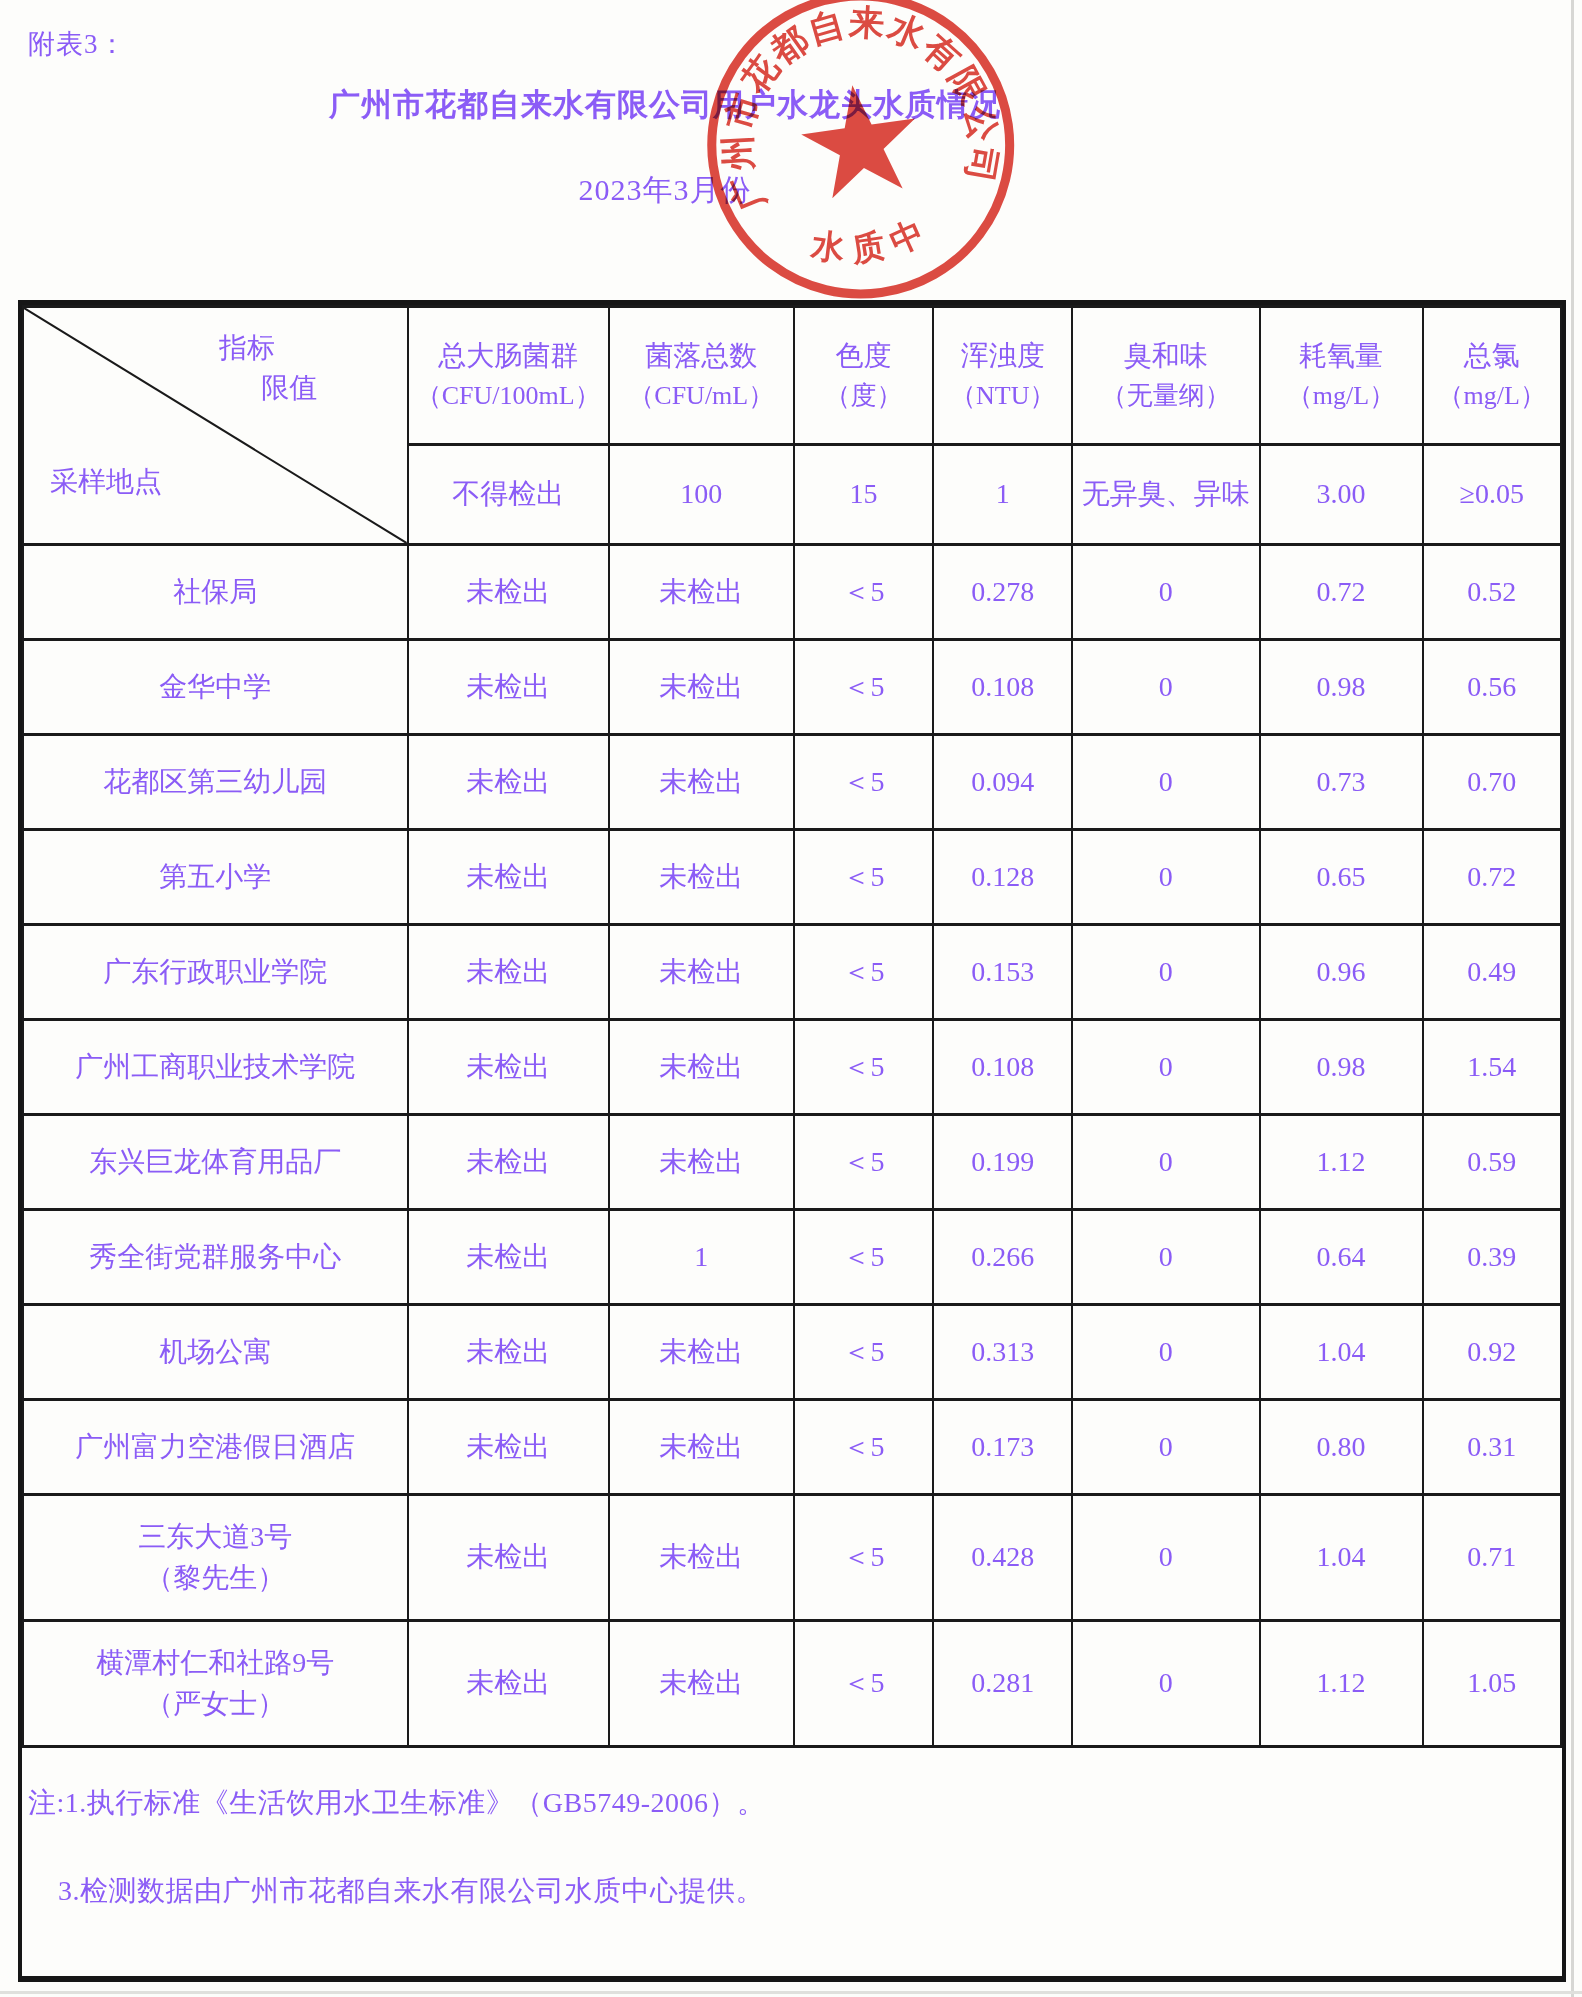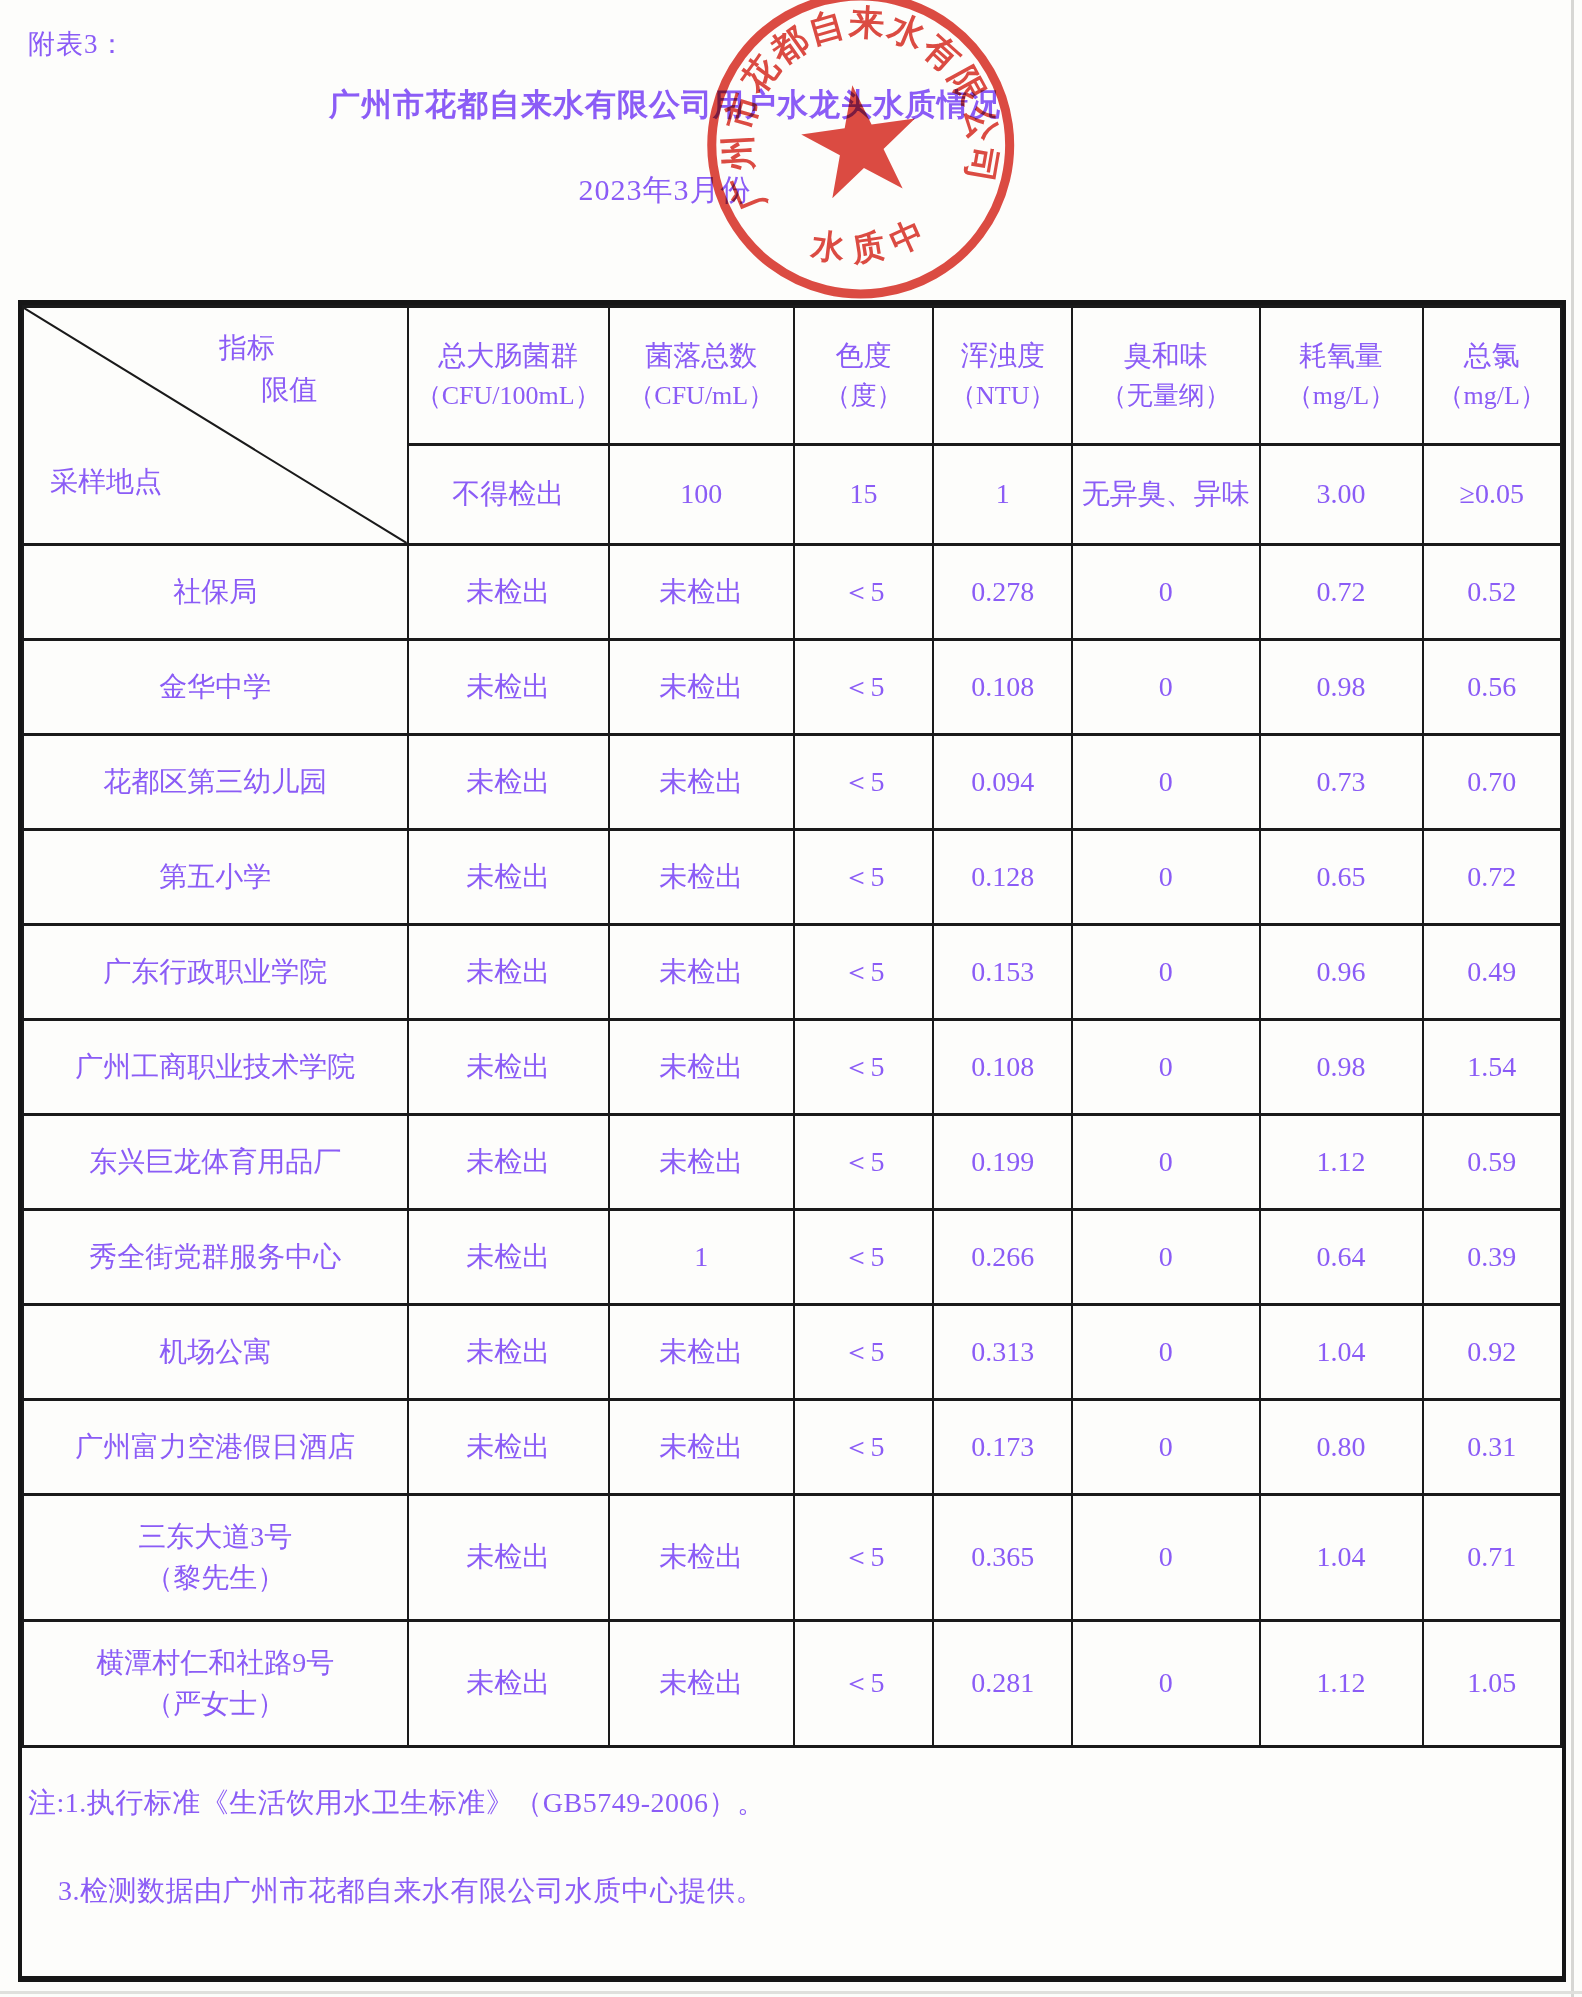--- a/index.html
+++ b/index.html
@@ -49,21 +49,21 @@
   tbody.rows tr:nth-last-child(-n+2){height:126px;}
   .col-head .cname{display:block;}
   .col-head .cunit{display:block;font-size:26px;}
   .loc{white-space:pre-line;}
 
   
   td.corner{position:relative;padding:0;}
   td.corner svg{position:absolute;inset:0;width:100%;height:100%;}
   .corner-label{position:absolute;font-size:28px;white-space:nowrap;}
   .lbl-zhibiao{left:51%;top:20px;font-family:Liberation Serif, serif;}
-  .lbl-xianzhi{left:62%;top:62px;}
+  .lbl-xianzhi{left:62%;top:62px;font-family:Liberation Mono, monospace;}
   .lbl-caiyang{left:26px;bottom:40px;}
 
   
   .notes{padding:0;}
   .note{font-size:28px;letter-spacing:.5px;}
   .note1{margin:36px 0 0 6px;}
   .note2{margin:62px 0 0 42px;}
   .note3{margin:50px 0 0 36px;}
 </style>
 </head>
@@ -281,21 +281,21 @@
             <td>0.80</td>
             <td>0.31</td>
           </tr>
 
           <tr>
             <td class="loc">三东大道3号
 （黎先生）</td>
             <td>未检出</td>
             <td>未检出</td>
             <td>＜5</td>
-            <td>0.365</td>
+            <td>0.428</td>
             <td>0</td>
             <td>1.04</td>
             <td>0.71</td>
           </tr>
 
           <tr>
             <td class="loc">横潭村仁和社路9号
 （严女士）</td>
             <td>未检出</td>
             <td>未检出</td>

